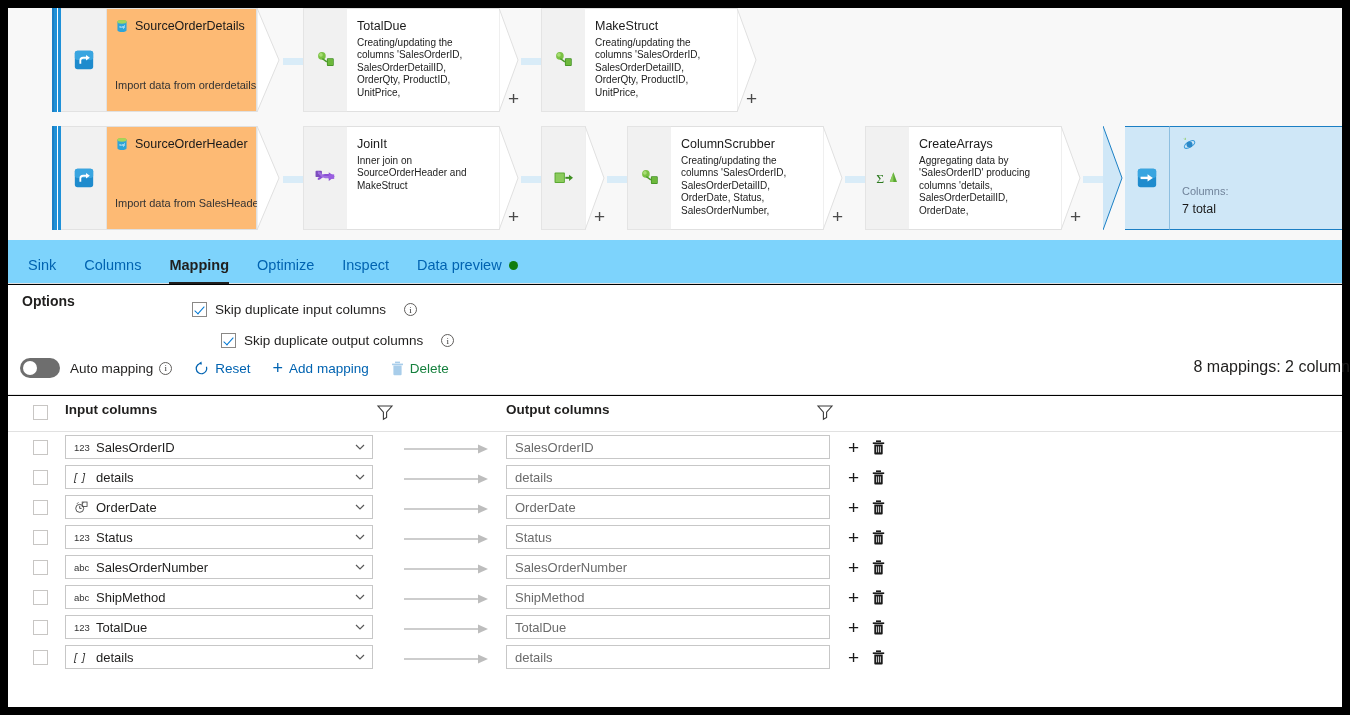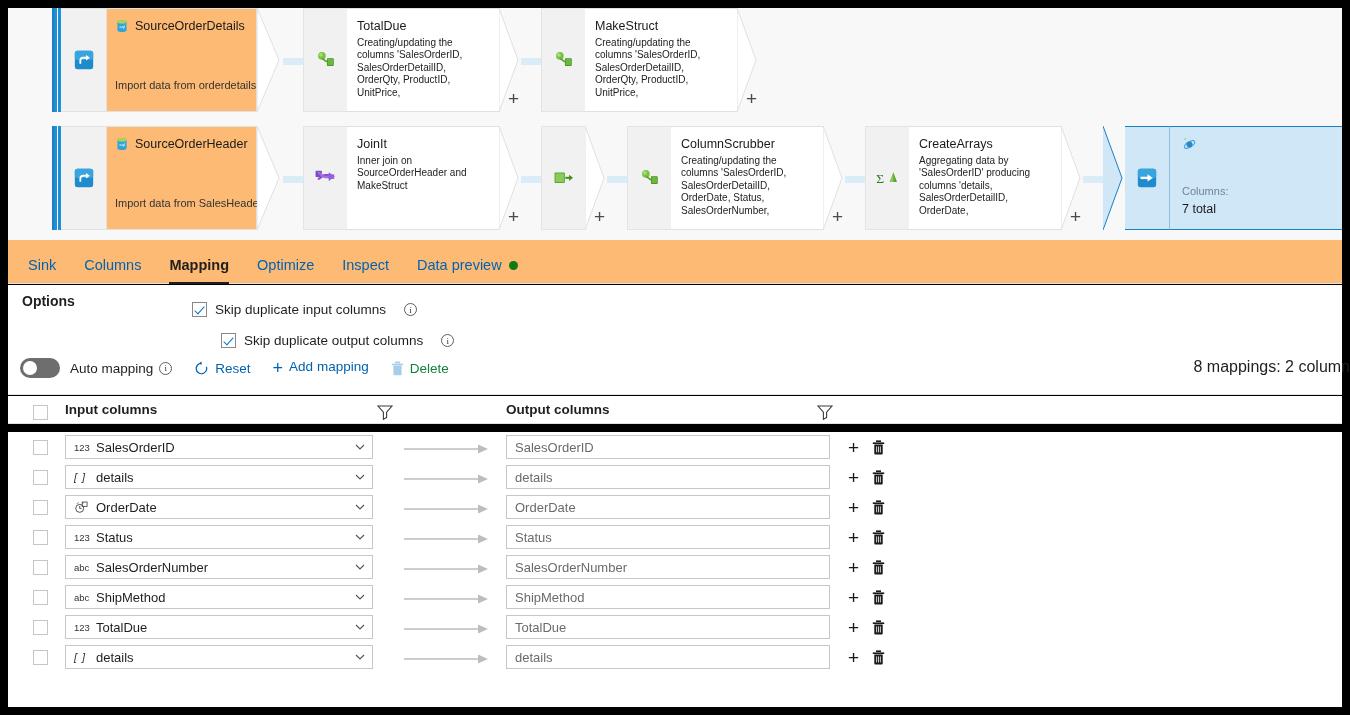--- a/index.html
+++ b/index.html
@@ -206,21 +206,21 @@
   }
 
   
   .icn { display:block; }
 
   
   #tabbar {
     position: absolute;
     left: 8px; top: 240px;
     width: 1334px; height: 44px;
-    background: #fdba74;
+    background: #7dd3fc;
     border-bottom: 1px solid #e1e1e1;
     display: flex;
     align-items: center;
     padding-left: 20px;
     gap: 0;
   }
   .tab {
     font-size: 14.5px;
     color: #0063b1;
     padding: 0 14px;
@@ -330,42 +330,42 @@
     background: #fff;
   }
   .cmd-text {
     font-size: 13.5px;
     color: #201f1e;
     margin-left: 10px;
     white-space: nowrap;
   }
   .cmdbtn {
     display: flex;
-    align-items: flex-start;
+    align-items: center;
     gap: 6px;
     font-size: 13.5px;
     color: #0063b1;
     margin-left: 22px;
     cursor: pointer;
     white-space: nowrap;
   }
   .cmdbtn.disabled { color: #15803d; cursor: default; }
   #mapcount {
     position: absolute;
     right: 0px; top: 358px;
     font-size: 16px;
     color: #201f1e;
     white-space: nowrap;
   }
 
   
   #maphead {
     position: absolute;
     left: 8px; top: 396px;
-    width: 1334px; height: 28px;
+    width: 1334px; height: 36px;
     background: #fff;
     border-bottom: 1px solid #e1e1e1;
     text-align: center;
   }
   .hdr-chk {
     position: absolute;
     width: 15px; height: 15px;
     border: 1px solid #c8c6c4;
     background: #fff;
     top: 9px;

